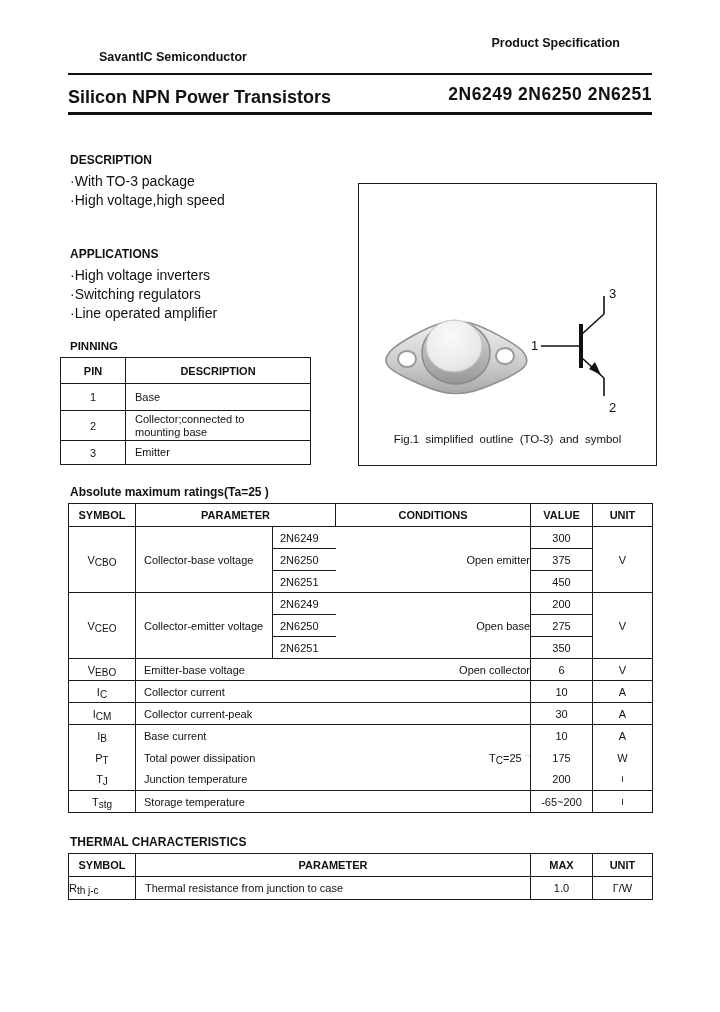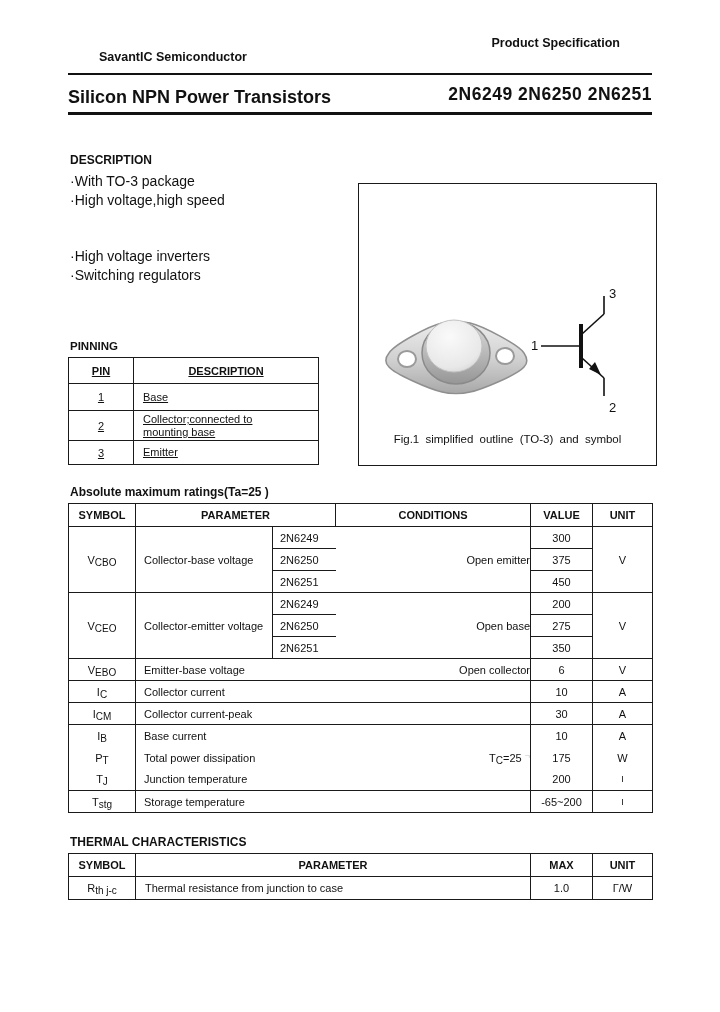--- a/index.html
+++ b/index.html
@@ -25,21 +25,21 @@
   .pkg{position:absolute;left:18px;top:112px;}
   .sym{position:absolute;left:168px;top:100px;}
   .fig-caption{position:absolute;left:0;top:249px;width:100%;text-align:center;
     font-size:11.5px;font-weight:normal;word-spacing:3px;}
 
   table{border-collapse:collapse;table-layout:fixed;}
   td,th{padding:0;font-size:11px;font-weight:normal;overflow:hidden;}
   th{font-weight:bold;}
 
   .pin-title{top:340px;left:70px;font-size:11.5px;font-weight:bold;}
-  .pin-table{top:357px;left:68px;width:250px;border:1.5px solid #1a1a1a;text-decoration:underline;}
+  .pin-table{top:357px;left:60px;width:250px;border:1.5px solid #1a1a1a;}
   .pin-table th,.pin-table td{border:1px solid #1a1a1a;}
   .pin-table tr{height:26px;}
   .pin-table .c{text-align:center;}
   .pin-table .d{text-align:left;padding-left:9px;white-space:pre-line;line-height:13px;}
 
   .amr-title{top:485px;left:70px;font-size:12px;font-weight:bold;}
   .amr-table{top:503px;left:68px;width:584px;border:1.5px solid #1a1a1a;}
   .amr-table tr{height:22px;}
   .amr-table tr.hdr{height:23px;}
   .br{border-right:1px solid #1a1a1a;}
@@ -53,43 +53,45 @@
   .amr-table .unitc{text-align:center;}
   .amr-table th{text-align:center;}
   .sub{font-size:10px;position:relative;bottom:-2px;letter-spacing:0;}
   .small-unit{font-size:9px;}
   .degree{color:#c4c4c4;font-size:9px;position:relative;bottom:3px;margin-left:3px;}
 
   .th-title{top:835px;left:70px;font-size:12px;font-weight:bold;}
   .th-table{top:853px;left:68px;width:584px;border:1.5px solid #1a1a1a;}
   .th-table tr{height:23px;}
   .th-table th,.th-table td{border:1px solid #1a1a1a;}
-  .th-table .symc{text-align:center;}
+  .th-table .symc{text-align:left;}
   .th-table .paramc{text-align:left;padding-left:9px;}
   .th-table .valc{text-align:center;}
 </style>
 </head>
 <body>
 
 <div class="abs hdr-company">SavantIC Semiconductor</div>
 <div class="abs hdr-spec">Product Specification</div>
 <div class="abs rule1"></div>
 <div class="abs prod-title">Silicon NPN Power Transistors</div>
 <div class="abs part-nums">2N6249 2N6250 2N6251</div>
 <div class="abs rule2"></div>
 
 <div class="abs desc-block">
   <div class="sec-head">DESCRIPTION</div>
   <div class="list-item">·With TO-3 package</div>
   <div class="list-item">·High voltage,high speed</div>
 </div>
 
 <div class="abs apps-block">
+  <div class="sec-head">APPLICATIONS</div>
   <div class="list-item">·High voltage inverters</div>
   <div class="list-item">·Switching regulators</div>
+  <div class="list-item">·Line operated amplifier</div>
 </div>
 
 <div class="abs figbox">
   <svg class="pkg" width="160" height="112" viewBox="0 0 160 112">
     <defs>
       <linearGradient id="flangeG" x1="0" y1="0" x2="0" y2="1">
         <stop offset="0" stop-color="#ededed"></stop>
           <stop offset="0.55" stop-color="#cfcfcf"></stop>
           <stop offset="1" stop-color="#a8a8a8"></stop>
       </linearGradient>

